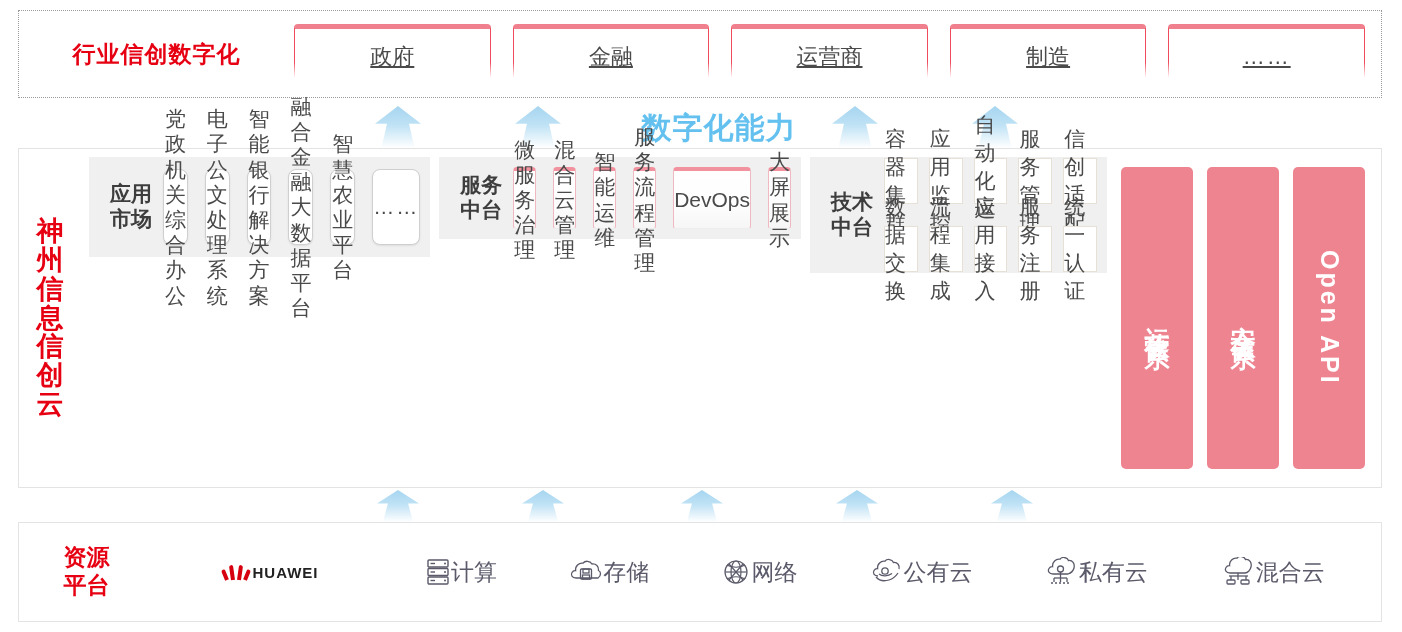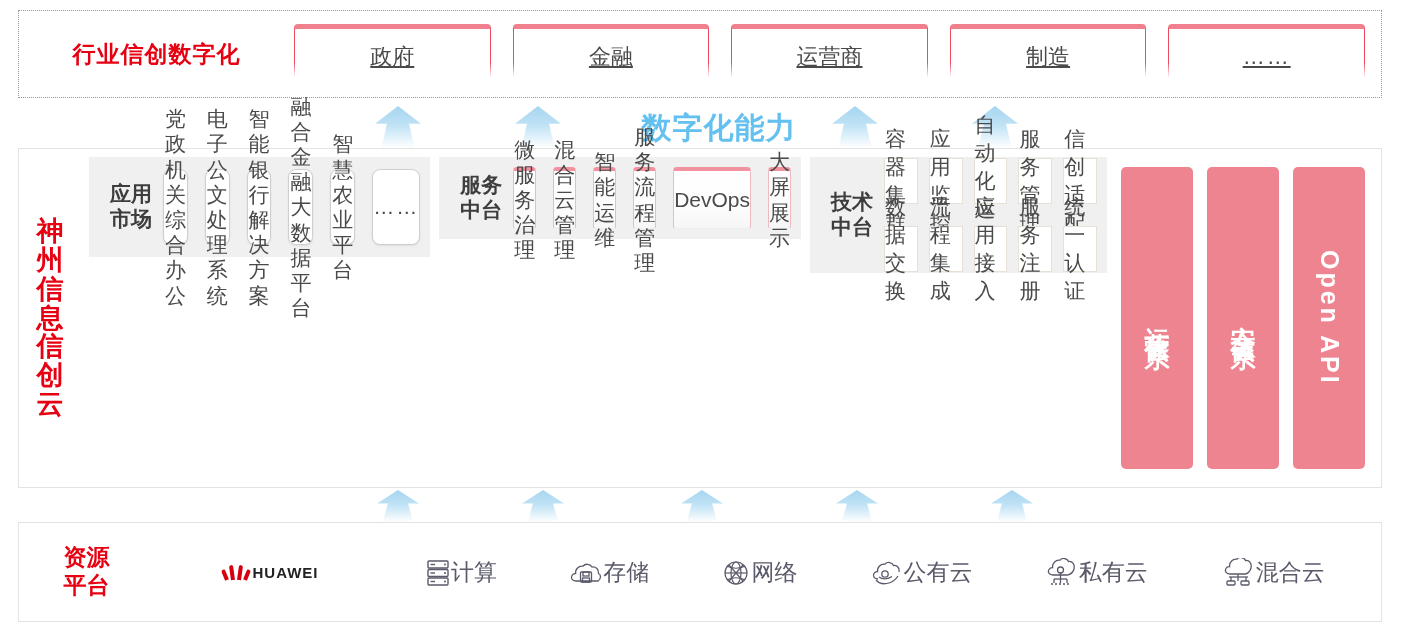--- a/index.html
+++ b/index.html
@@ -181,21 +181,21 @@
     position:absolute;bottom:0;width:4px;background:#d7000f;border-radius:2px 2px 0 0;
     transform-origin:bottom center;display:block;
   }
   .hw-mark i:nth-child(1){left:0;height:11px;transform:rotate(-22deg);}
   .hw-mark i:nth-child(2){left:6px;height:15px;transform:rotate(-8deg);}
   .hw-mark i:nth-child(3){left:12px;height:15px;transform:rotate(8deg);}
   .hw-mark i:nth-child(4){left:18px;height:11px;transform:rotate(22deg);}
   .logo-huawei .hw-text{font-size:15px;font-weight:bold;color:#222;letter-spacing:1px;}
 
   .res-items{flex:1 1 auto;display:flex;align-items:center;justify-content:space-around;padding-right:20px;}
-  .res-item{display:flex;align-items:flex-end;color:#5a5a6a;font-size:23px;}
+  .res-item{display:flex;align-items:flex-start;color:#5a5a6a;font-size:23px;}
   .res-item svg{display:block;}
 </style>
 </head>
 <body>
 
 <div class="page">
 
   <div class="industry-band">
     <div class="industry-title">行业信创数字化</div>
     <div class="industry-items">

